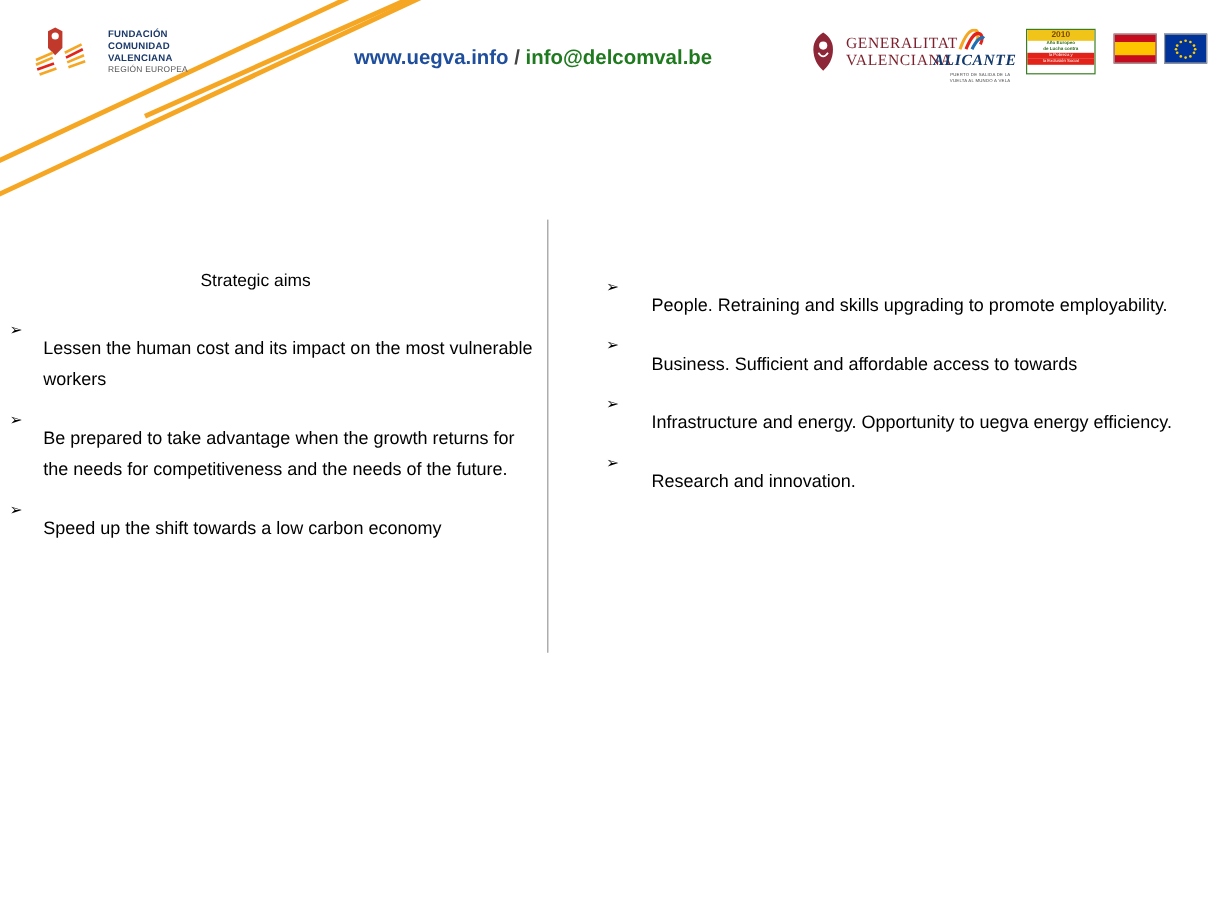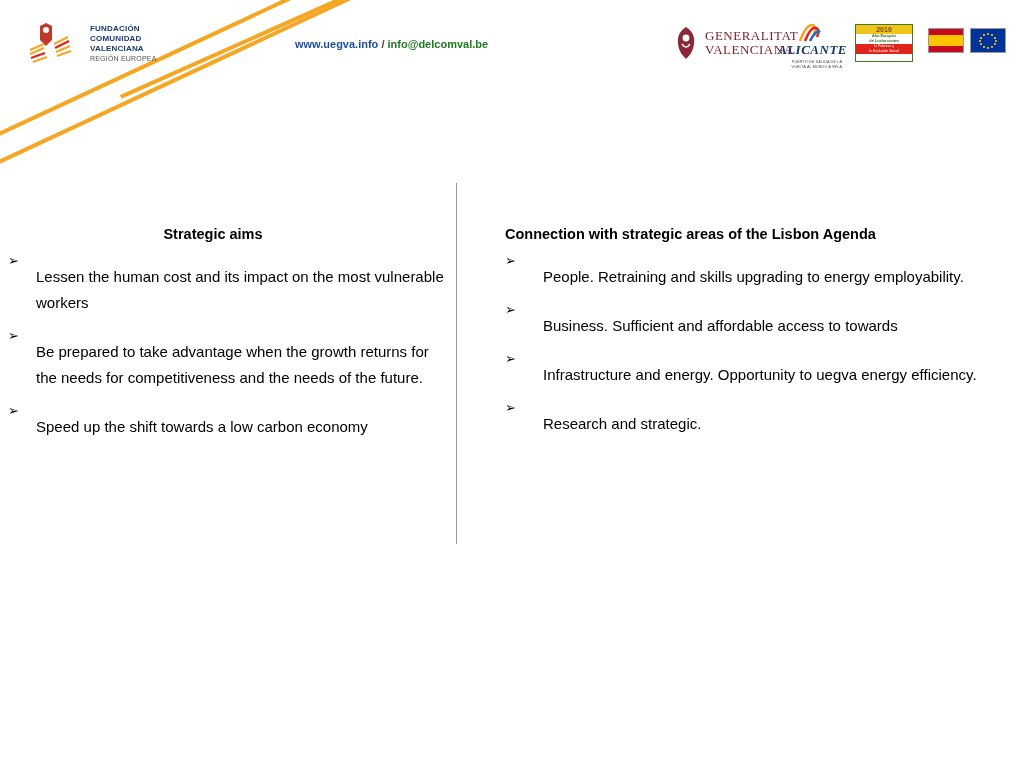--- a/index.html
+++ b/index.html
@@ -81,21 +81,21 @@
   }
   .fcv-text .reg {
     color: #555;
     font-weight: normal;
     font-size: 7px;
   }
 
   .url-line {
     position: absolute;
     left: 295px; top: 38px;
-    font-size: 11px;
+    font-size: 17px;
     font-weight: bold;
     color: #1f4e9c;
   }
   .url-line .slash { color: #444; font-weight: bold; }
   .url-line .mail { color: #1f7a1f; }
 
   .logo-gva {
     position: absolute;
     left: 673px; top: 26px;
     display: flex;
@@ -204,23 +204,23 @@
 
   .col {
     position: absolute;
     top: 226px;
   }
   .col-left { left: 8px; width: 440px; }
   .col-right { left: 505px; width: 512px; }
 
   .col-head {
     font-size: 14.5px;
-    font-weight: bold;
+    font-weight: normal;
     color: #000;
-    margin-bottom: 6px;
+    margin-bottom: 20px;
   }
   .col-left .col-head { text-align: center; padding-right: 30px; }
   .col-right .col-head { text-align: left; }
 
   ul.bullets {
     list-style: none;
     margin: 0;
     padding: 0;
   }
   ul.bullets li {
@@ -361,34 +361,33 @@
         <span class="bullet-text">Be prepared to take advantage  when the growth returns for the needs for competitiveness and the needs of the future.</span>
       </li>
       <li>
         <span class="bullet-glyph">➢</span>
         <span class="bullet-text">Speed up the shift towards a low carbon economy</span>
       </li>
     </ul>
   </div>
 
   <div class="col col-right">
-    <div class="col-head">Connection with strategic areas of the Lisbon Agenda</div>
     <ul class="bullets">
       <li>
         <span class="bullet-glyph">➢</span>
-        <span class="bullet-text">People. Retraining and skills upgrading to energy employability.</span>
+        <span class="bullet-text">People. Retraining and skills upgrading to promote employability.</span>
       </li>
       <li>
         <span class="bullet-glyph">➢</span>
         <span class="bullet-text">Business. Sufficient and affordable access to towards</span>
       </li>
       <li>
         <span class="bullet-glyph">➢</span>
         <span class="bullet-text">Infrastructure and energy. Opportunity to uegva energy efficiency.</span>
       </li>
       <li>
         <span class="bullet-glyph">➢</span>
-        <span class="bullet-text">Research and strategic.</span>
+        <span class="bullet-text">Research and innovation.</span>
       </li>
     </ul>
   </div>
 
 </div>
 
 </body></html>

